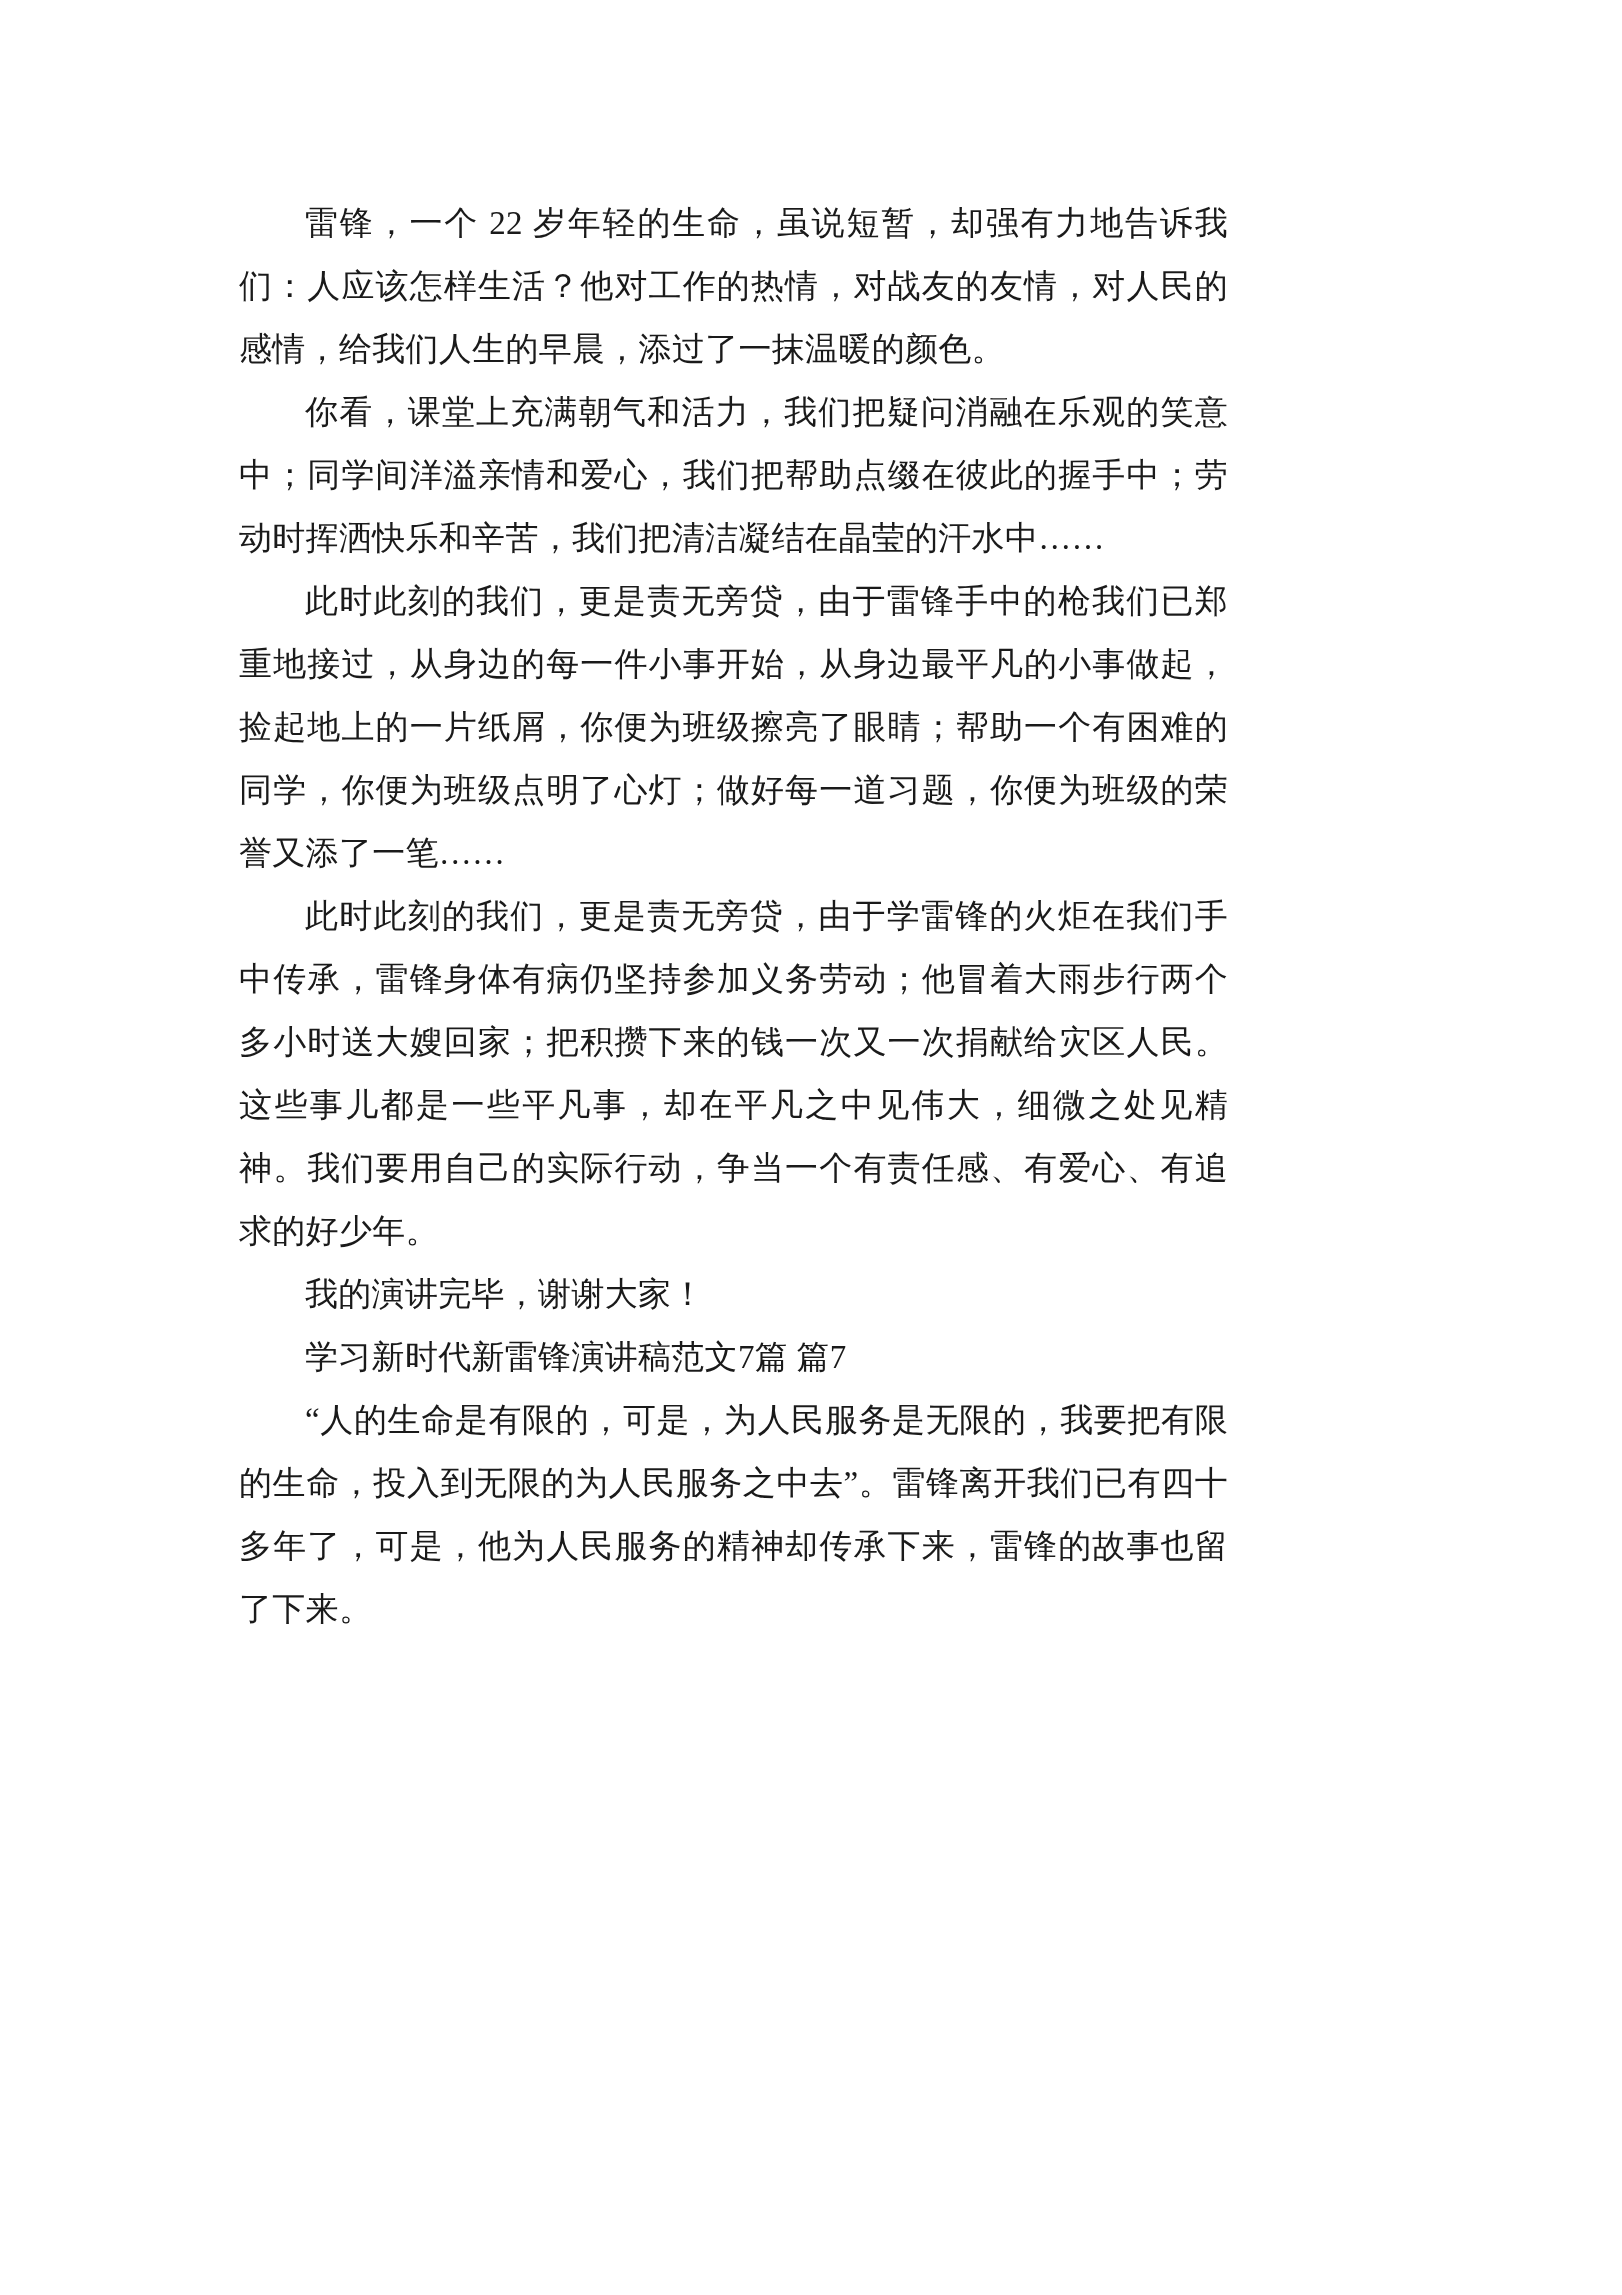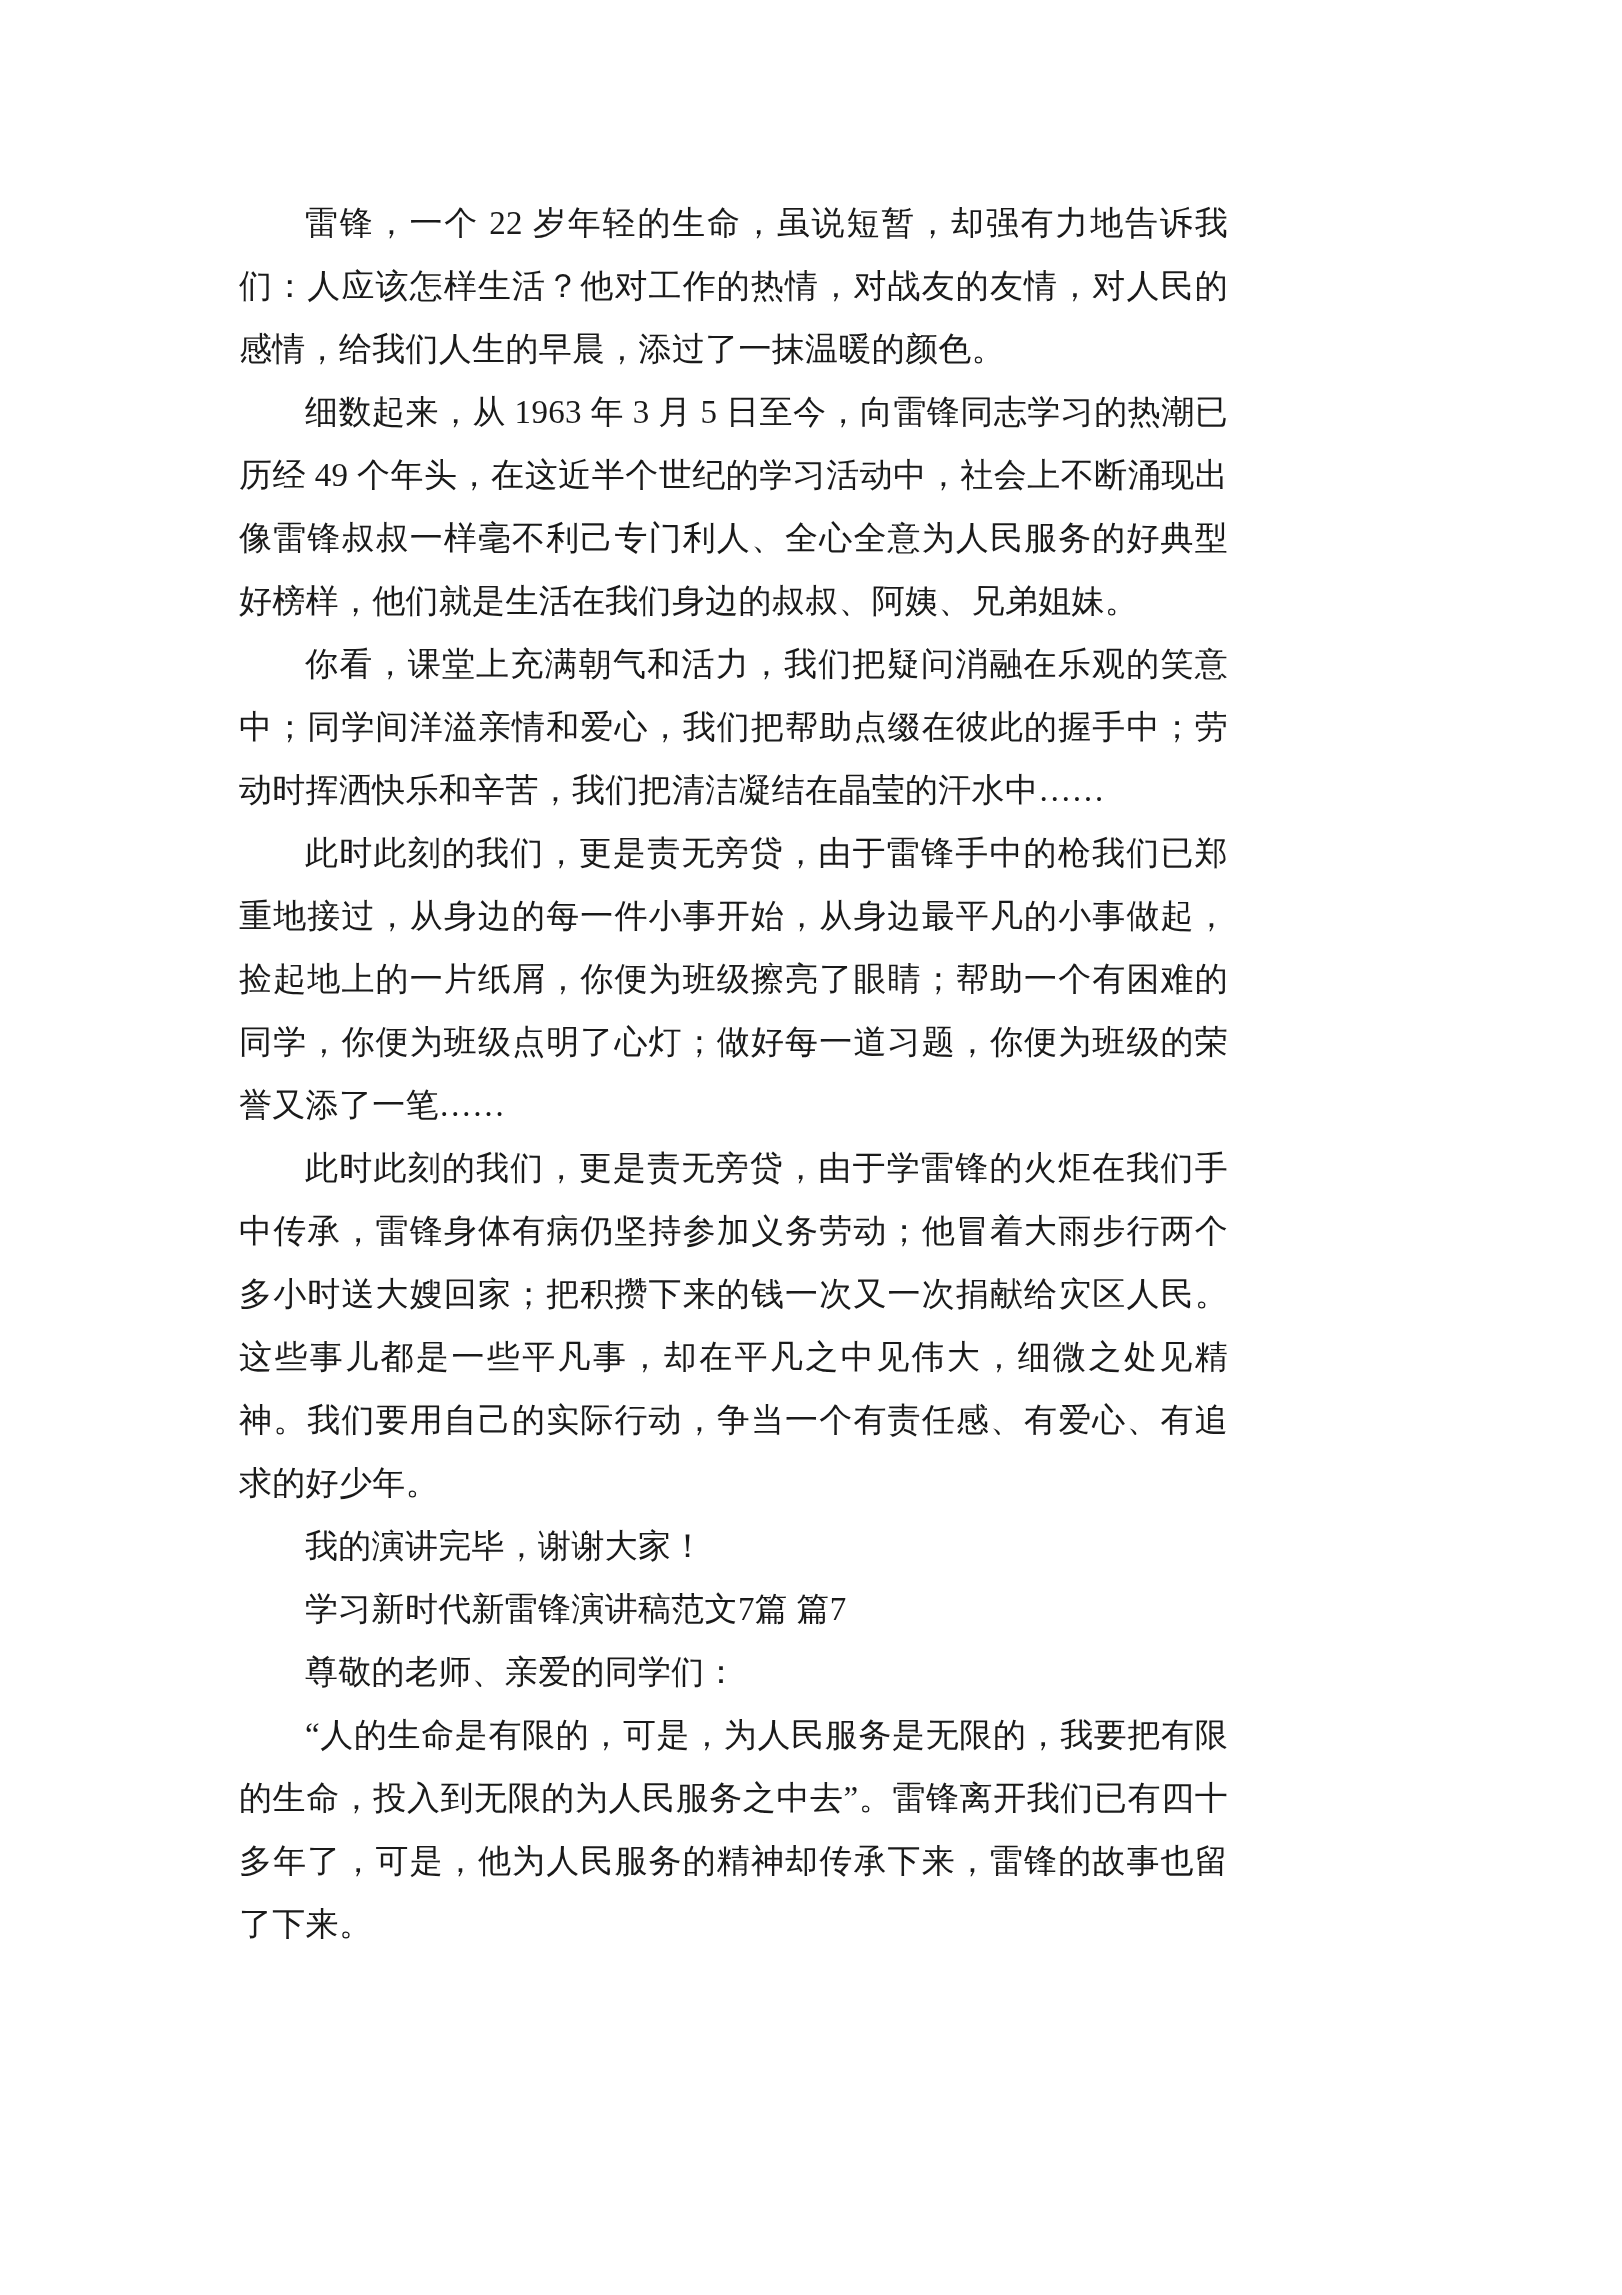--- a/index.html
+++ b/index.html
@@ -27,22 +27,20 @@
     text-align: justify;
     text-indent: 2em;
     letter-spacing: 0.3px;
   }
 </style>
 </head>
 <body style="background: rgb(255, 255, 255);">
 
 <div class="page" style="color: rgb(26, 26, 26);">
   <p class="para">雷锋，一个 22 岁年轻的生命，虽说短暂，却强有力地告诉我们：人应该怎样生活？他对工作的热情，对战友的友情，对人民的感情，给我们人生的早晨，添过了一抹温暖的颜色。</p>
-  <p class="para">细数起来，从 1963 年 3 月 5 日至今，向雷锋同志学习的热潮已历经 49 个年头，在这近半个世纪的学习活动中，社会上不断涌现出像雷锋叔叔一样毫不利己专门利人、全心全意为人民服务的好典型好榜样，他们就是生活在我们身边的叔叔、阿姨、兄弟姐妹。</p>
   <p class="para">你看，课堂上充满朝气和活力，我们把疑问消融在乐观的笑意中；同学间洋溢亲情和爱心，我们把帮助点缀在彼此的握手中；劳动时挥洒快乐和辛苦，我们把清洁凝结在晶莹的汗水中……</p>
   <p class="para">此时此刻的我们，更是责无旁贷，由于雷锋手中的枪我们已郑重地接过，从身边的每一件小事开始，从身边最平凡的小事做起，捡起地上的一片纸屑，你便为班级擦亮了眼睛；帮助一个有困难的同学，你便为班级点明了心灯；做好每一道习题，你便为班级的荣誉又添了一笔……</p>
   <p class="para">此时此刻的我们，更是责无旁贷，由于学雷锋的火炬在我们手中传承，雷锋身体有病仍坚持参加义务劳动；他冒着大雨步行两个多小时送大嫂回家；把积攒下来的钱一次又一次捐献给灾区人民。这些事儿都是一些平凡事，却在平凡之中见伟大，细微之处见精神。我们要用自己的实际行动，争当一个有责任感、有爱心、有追求的好少年。</p>
   <p class="para">我的演讲完毕，谢谢大家！</p>
   <p class="para">学习新时代新雷锋演讲稿范文7篇 篇7</p>
-  <p class="para">尊敬的老师、亲爱的同学们：</p>
   <p class="para">“人的生命是有限的，可是，为人民服务是无限的，我要把有限的生命，投入到无限的为人民服务之中去”。雷锋离开我们已有四十多年了，可是，他为人民服务的精神却传承下来，雷锋的故事也留了下来。</p>
 </div>
 
 
 </body></html>

